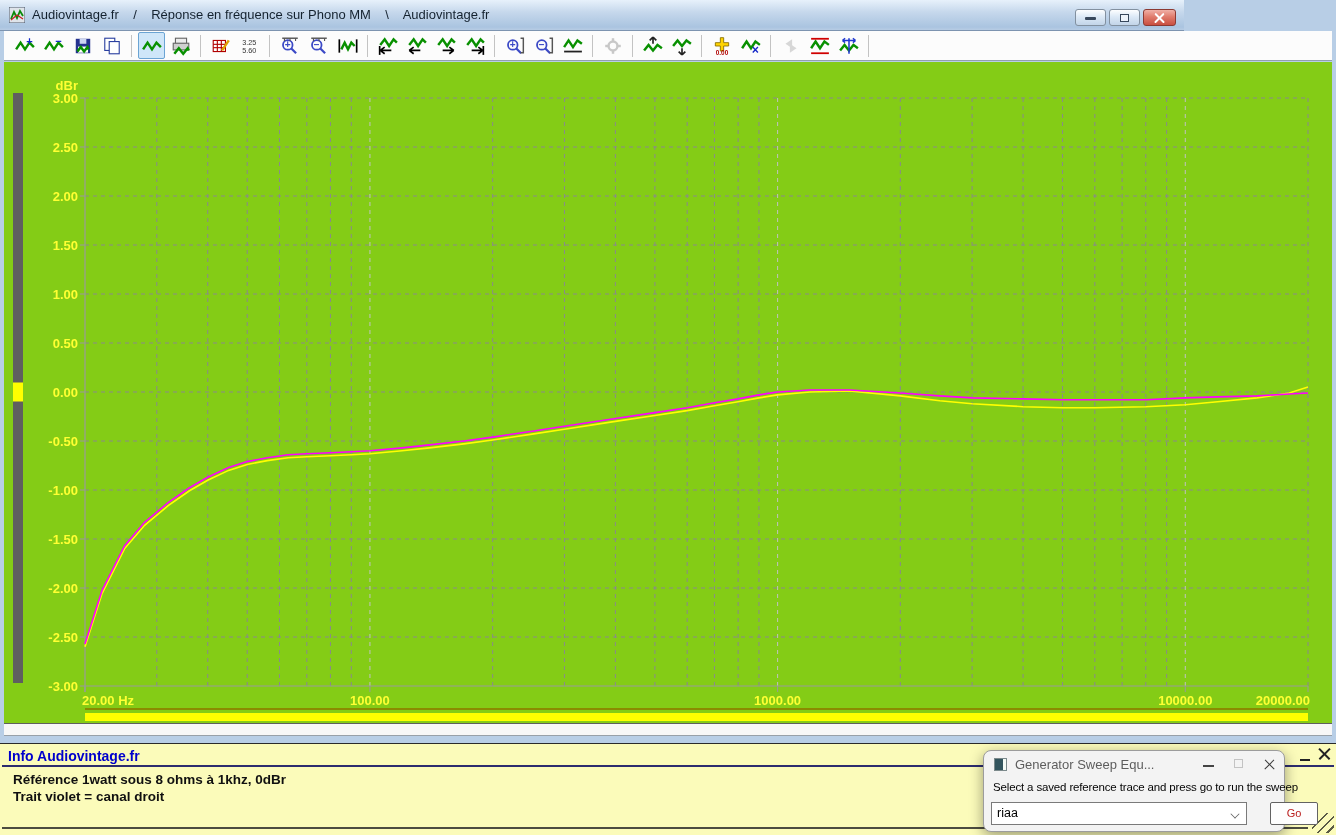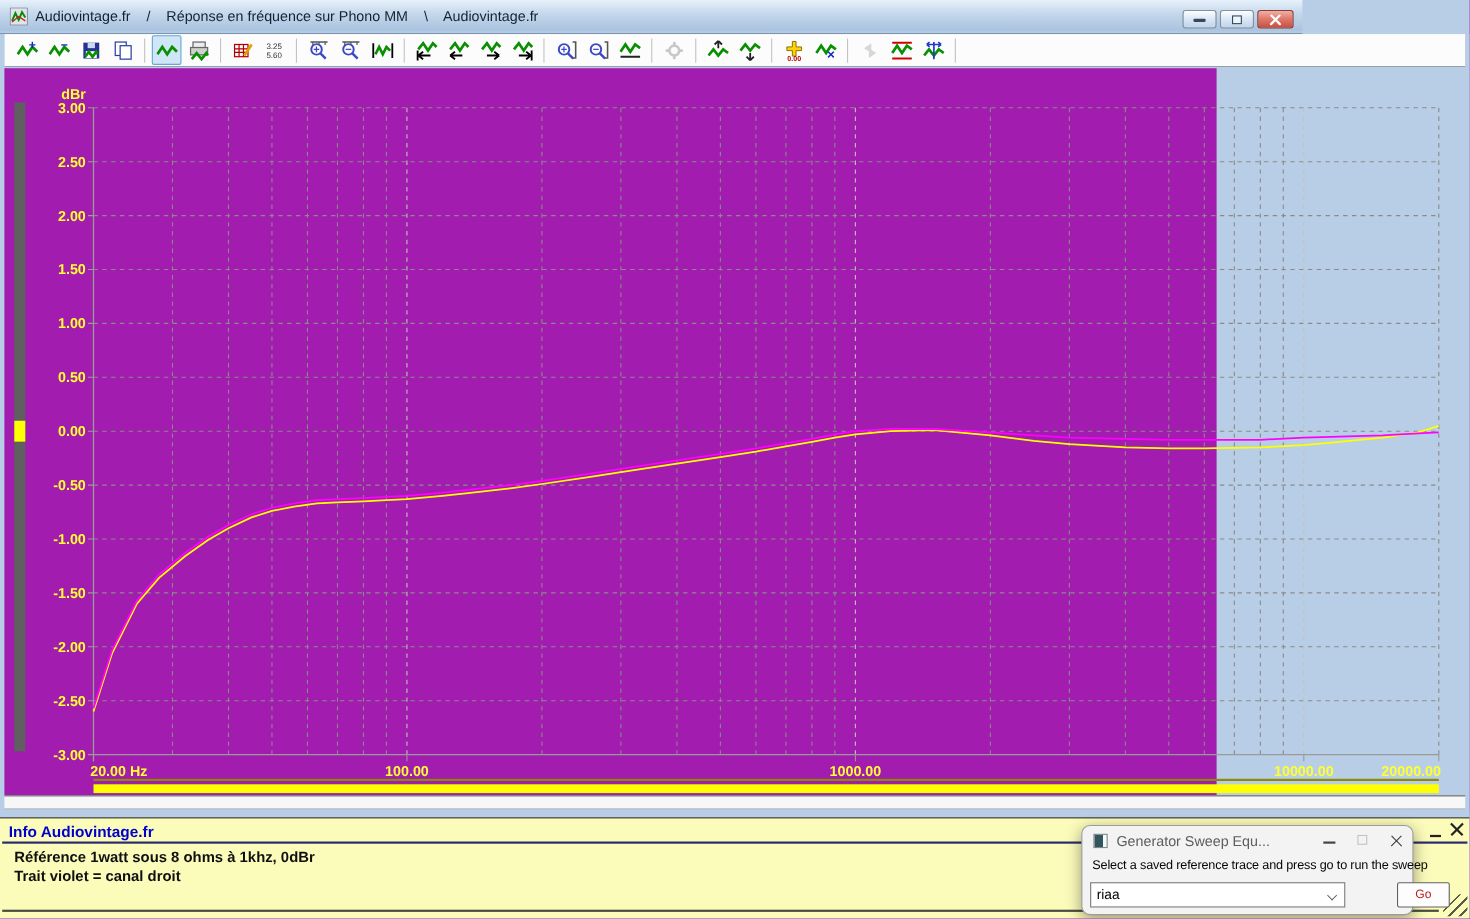--- a/index.html
+++ b/index.html
@@ -46,21 +46,21 @@
   .tb-btn{
     width:25px;height:25px;display:flex;align-items:center;justify-content:center;
     border:1px solid transparent;border-radius:2px;flex:none;margin:0 1px;
   }
   .tb-btn.active{background:#cfe6f9;border-color:#6ba4d4;}
   .tb-btn.disabled{opacity:.45;filter:grayscale(1);}
   
   .frame{position:absolute;background:#b8cee6;}
   
   .chart{
-    position:absolute;left:4px;top:62px;width:1102px;height:661px;background:#a21caf;
+    position:absolute;left:4px;top:62px;width:1328px;height:661px;background:#84cc16;
   }
   .chart svg{position:absolute;left:0;top:0;}
   .chart text{font-family:"Liberation Sans", sans-serif;font-weight:bold;}
   
   .statusbar{
     position:absolute;left:4px;top:723px;width:1328px;height:13px;
     background:#f7f7f7;border-top:1px solid #5f5f5f;border-bottom:1px solid #98a0a8;box-sizing:border-box;
   }
   
   .infopanel{
@@ -94,21 +94,21 @@
   .dlg-title{flex:1;margin-left:8px;font-size:13px;color:#5d5d5d;white-space:nowrap;overflow:hidden;}
   .dlg-ctrl{width:30px;height:22px;position:relative;flex:none;}
   .dlg-glyph-min{position:absolute;left:9px;top:12px;width:11px;height:1.5px;background:#444;}
   .dlg-glyph-max{position:absolute;left:10px;top:6px;width:9px;height:9px;border:1.2px solid #c3c3c3;box-sizing:border-box;}
   .dlg-glyph-close{position:absolute;left:8px;top:4px;width:15px;height:15px;}
   .dlg-glyph-close i{position:absolute;left:1px;top:7px;width:13px;height:1.4px;background:#3a3a3a;display:block;}
   .dlg-glyph-close i:first-child{transform:rotate(45deg);}
   .dlg-glyph-close i:last-child{transform:rotate(-45deg);}
   .dlg-instruction{position:absolute;left:9px;top:30px;font-size:11.5px;color:#050505;white-space:nowrap;letter-spacing:-0.15px;}
   .dlg-combo{
-    position:absolute;left:7px;top:51px;width:232px;height:23px;background:#fff;
+    position:absolute;left:7px;top:51px;width:256px;height:23px;background:#fff;
     border:1px solid #7a7a7a;box-sizing:border-box;
   }
   .dlg-combo .val{position:absolute;left:5px;top:3px;font-size:12.5px;color:#000;}
   .dlg-combo .chev{position:absolute;right:6px;top:7px;width:9px;height:9px;}
   .dlg-combo .chev::before{
     content:"";position:absolute;left:0;top:0;width:7px;height:7px;
     border-right:1.5px solid #5f5f5f;border-bottom:1.5px solid #5f5f5f;transform:rotate(45deg) scale(.8);
   }
   .dlg-go{
     position:absolute;left:245px;top:51px;width:48px;height:23px;

